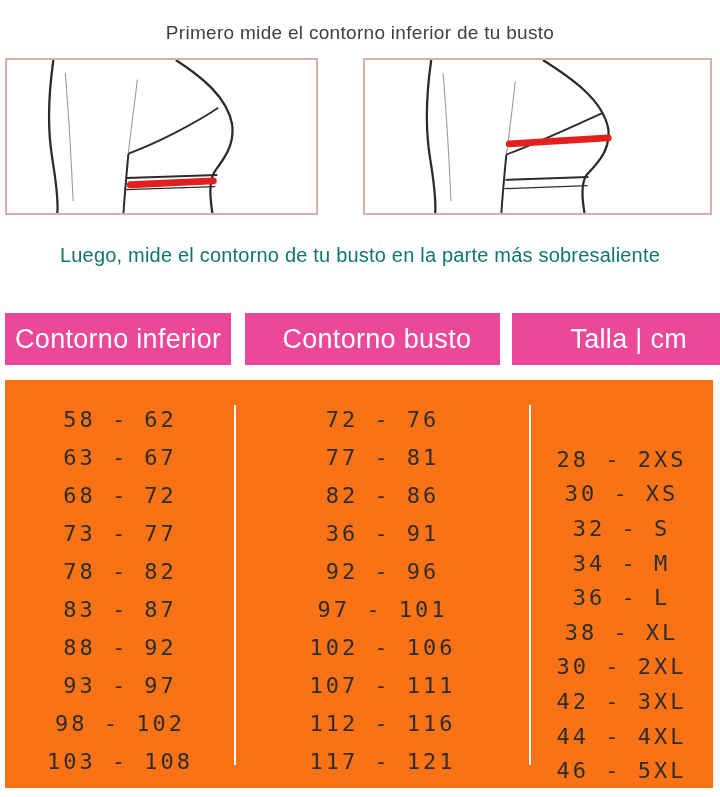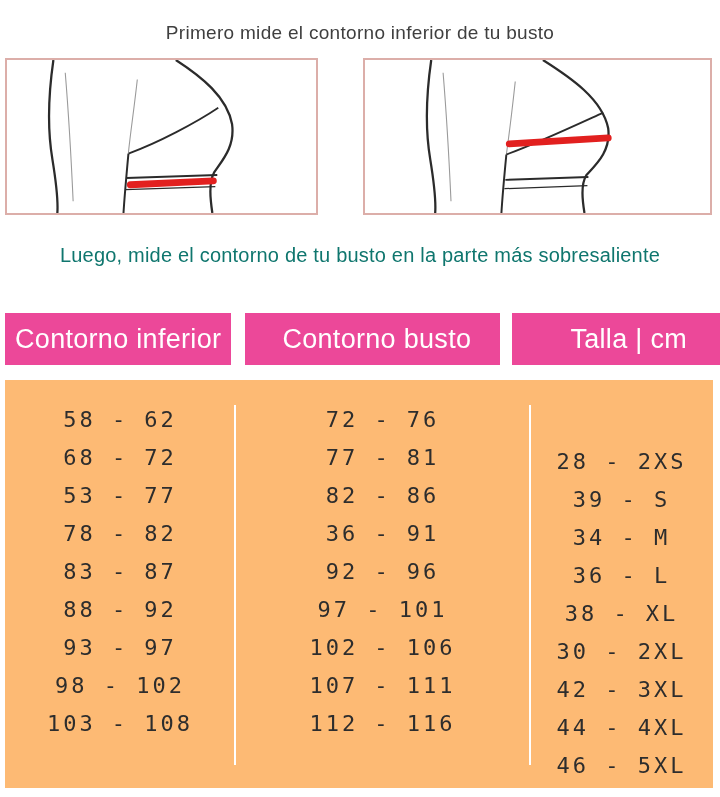--- a/index.html
+++ b/index.html
@@ -63,21 +63,21 @@
   }
   .th1 { width: 238px; }
   .th2 { width: 268px; margin-left: 14px; padding-left: 8px; }
   .th3 { width: 217px; margin-left: 12px; padding-left: 25px; }
   .table-body {
     position: relative;
     margin-top: 15px;
     margin-left: 5px;
     width: 708px;
     height: 408px;
-    background: #fdba74;
+    background: #f97316;
     display: flex;
     box-sizing: border-box;
     padding-top: 20px;
   }
   .divider {
     position: absolute;
     top: 25px;
     width: 2px;
     height: 360px;
     background: #ffffff;
@@ -143,45 +143,48 @@
     <div class="th th2">Contorno busto</div>
     <div class="th th3">Talla | cm</div>
   </div>
 
   <div class="table-body">
     <div class="divider d1"></div>
     <div class="divider d2"></div>
 
     <div class="col col1">
       <div class="cell">58 - 62</div>
+      <div class="cell">63 - 67</div>
       <div class="cell">68 - 72</div>
-      <div class="cell">53 - 77</div>
+      <div class="cell">73 - 77</div>
       <div class="cell">78 - 82</div>
       <div class="cell">83 - 87</div>
       <div class="cell">88 - 92</div>
       <div class="cell">93 - 97</div>
       <div class="cell">98 - 102</div>
       <div class="cell">103 - 108</div>
     </div>
 
     <div class="col col2">
       <div class="cell">72 - 76</div>
       <div class="cell">77 - 81</div>
       <div class="cell">82 - 86</div>
       <div class="cell">36 - 91</div>
       <div class="cell">92 - 96</div>
       <div class="cell">97 - 101</div>
       <div class="cell">102 - 106</div>
       <div class="cell">107 - 111</div>
       <div class="cell">112 - 116</div>
+      <div class="cell">117 - 121</div>
     </div>
 
     <div class="col col3">
       <div class="cell">28 - 2XS</div>
-      <div class="cell">39 - S</div>
+      <div class="cell">30 - XS</div>
+      <div class="cell">32 - S</div>
       <div class="cell">34 - M</div>
       <div class="cell">36 - L</div>
       <div class="cell">38 - XL</div>
       <div class="cell">30 - 2XL</div>
       <div class="cell">42 - 3XL</div>
       <div class="cell">44 - 4XL</div>
       <div class="cell">46 - 5XL</div>
     </div>
   </div>
 

